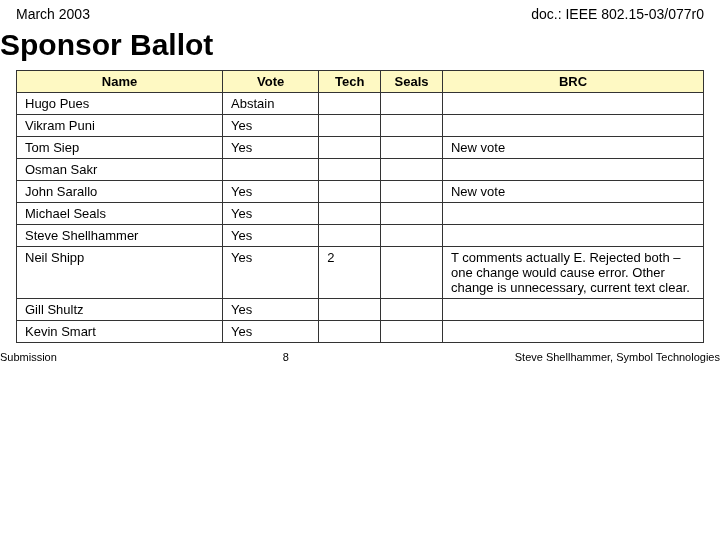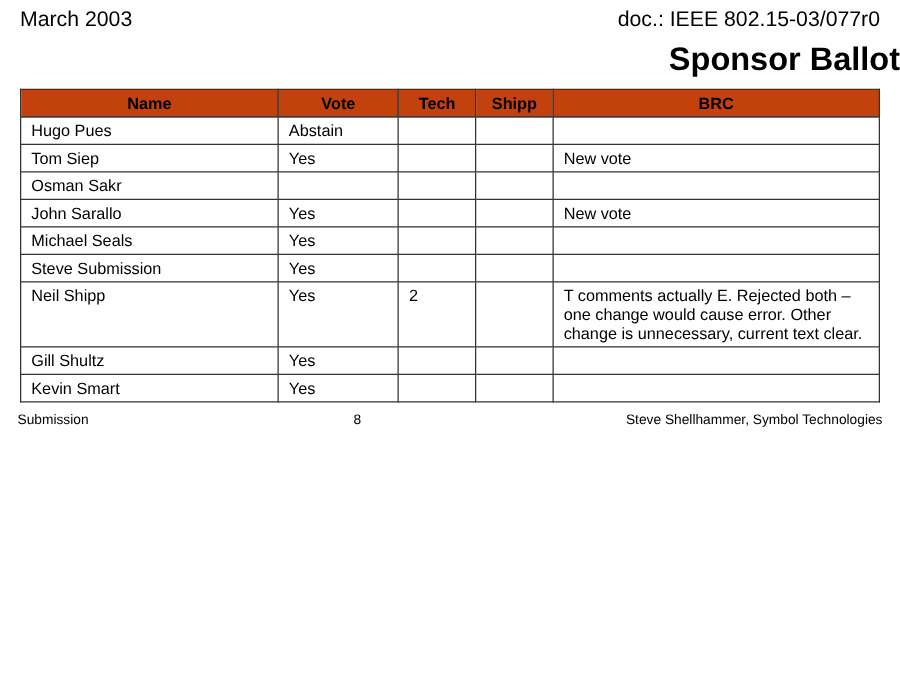--- a/index.html
+++ b/index.html
@@ -8,56 +8,56 @@
       height: 540px;
       background: #fff;
       font-family: Arial, sans-serif;
       font-size: 13px;
       overflow: hidden;
     }
     .header-bar {
       display: flex;
       justify-content: space-between;
       padding: 6px 16px 2px 16px;
-      font-size: 17px;
+      font-size: 14px;
     }
     .page-title {
-      text-align: right;
-      font-size: 26px;
+      text-align: left;
+      font-size: 30px;
       font-weight: bold;
       margin: 4px 0 8px 0;
     }
     .table-wrapper {
       padding: 0 16px;
     }
     table {
       width: 100%;
       border-collapse: collapse;
       font-size: 13px;
     }
     th, td {
       border: 1px solid #333;
       padding: 3px 8px;
       vertical-align: top;
     }
     th {
-      background: #c2410c;
+      background: #fef9c3;
       font-weight: bold;
       font-size: 13px;
     }
     .col-name { width: 30%; }
     .col-vote { width: 14%; }
     .col-tech { width: 9%; }
     .col-edit { width: 9%; }
     .col-brc  { width: 38%; }
     .footer-bar {
       display: flex;
       justify-content: space-between;
       align-items: center;
-      padding: 4px 14px;
+      padding: 4px 0;
       font-size: 11px;
       margin-top: 4px;
     }
   </style>
 </head>
 <body>
 
 <div class="header-bar">
   <span>March 2003</span>
   <span>doc.: IEEE 802.15-03/077r0</span>
@@ -65,28 +65,35 @@
 
 <div class="page-title">Sponsor Ballot</div>
 
 <div class="table-wrapper">
   <table>
     <thead>
       <tr>
         <th class="col-name">Name</th>
         <th class="col-vote">Vote</th>
         <th class="col-tech">Tech</th>
-        <th class="col-edit">Shipp</th>
+        <th class="col-edit">Seals</th>
         <th class="col-brc">BRC</th>
       </tr>
     </thead>
     <tbody id="table-body">
     <tr>
           <td>Hugo Pues</td>
           <td>Abstain</td>
+          <td></td>
+          <td></td>
+          <td></td>
+        </tr>
+        <tr>
+          <td>Vikram Puni</td>
+          <td>Yes</td>
           <td></td>
           <td></td>
           <td></td>
         </tr>
         <tr>
           <td>Tom Siep</td>
           <td>Yes</td>
           <td></td>
           <td></td>
           <td>New vote</td>
@@ -106,21 +113,21 @@
           <td>New vote</td>
         </tr>
         <tr>
           <td>Michael Seals</td>
           <td>Yes</td>
           <td></td>
           <td></td>
           <td></td>
         </tr>
         <tr>
-          <td>Steve Submission</td>
+          <td>Steve Shellhammer</td>
           <td>Yes</td>
           <td></td>
           <td></td>
           <td></td>
         </tr>
         <tr>
           <td>Neil Shipp</td>
           <td>Yes</td>
           <td>2</td>
           <td></td>

